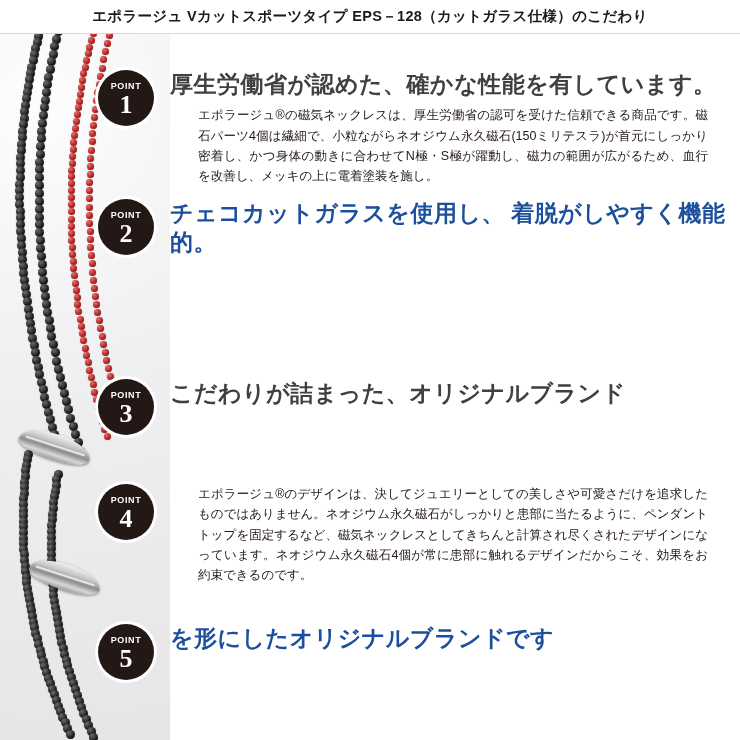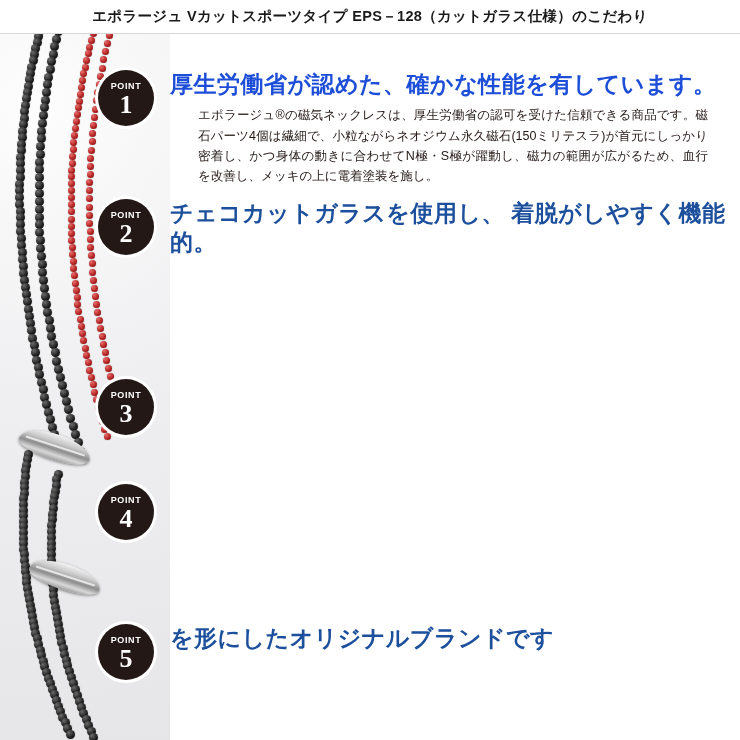--- a/index.html
+++ b/index.html
@@ -129,21 +129,21 @@
     line-height: 1;
     margin-top: 1px;
     font-family: "Liberation Serif", serif;
   }
 
   .heading {
     font-family: "Liberation Serif", serif;
     font-weight: bold;
     font-size: 23px;
     line-height: 1.28;
-    color: #1d4ed8;
+    color: #404040;
     margin: 0 0 6px 0;
     letter-spacing: 0.5px;
   }
   .heading.blue { color: #1c4f9c; }
 
   .body-text {
     font-size: 12.5px;
     line-height: 1.62;
     color: #231815;
     margin: 0 0 0 28px;
@@ -506,27 +506,29 @@
     </div>
     <h2 class="heading blue">チェコカットガラスを使用し、
 着脱がしやすく機能的。</h2>
   </div>
 
   <div class="point-block" style="top:345px;">
     <div class="badge">
       <span class="badge-label">POINT</span>
       <span class="badge-num">3</span>
     </div>
+    <h2 class="heading">こだわりが詰まった、オリジナルブランド</h2>
   </div>
 
   <div class="point-block" style="top:450px;">
     <div class="badge">
       <span class="badge-label">POINT</span>
       <span class="badge-num">4</span>
     </div>
+    <p class="body-text">エポラージュ®のデザインは、決してジュエリーとしての美しさや可愛さだけを追求したものではありません。ネオジウム永久磁石がしっかりと患部に当たるように、ペンダントトップを固定するなど、磁気ネックレスとしてきちんと計算され尽くされたデザインになっています。ネオジウム永久磁石4個が常に患部に触れるデザインだからこそ、効果をお約束できるのです。</p>
   </div>
 
   <div class="point-block" style="top:590px;">
     <div class="badge">
       <span class="badge-label">POINT</span>
       <span class="badge-num">5</span>
     </div>
     <h2 class="heading blue">を形にしたオリジナルブランドです</h2>
   </div>
 

